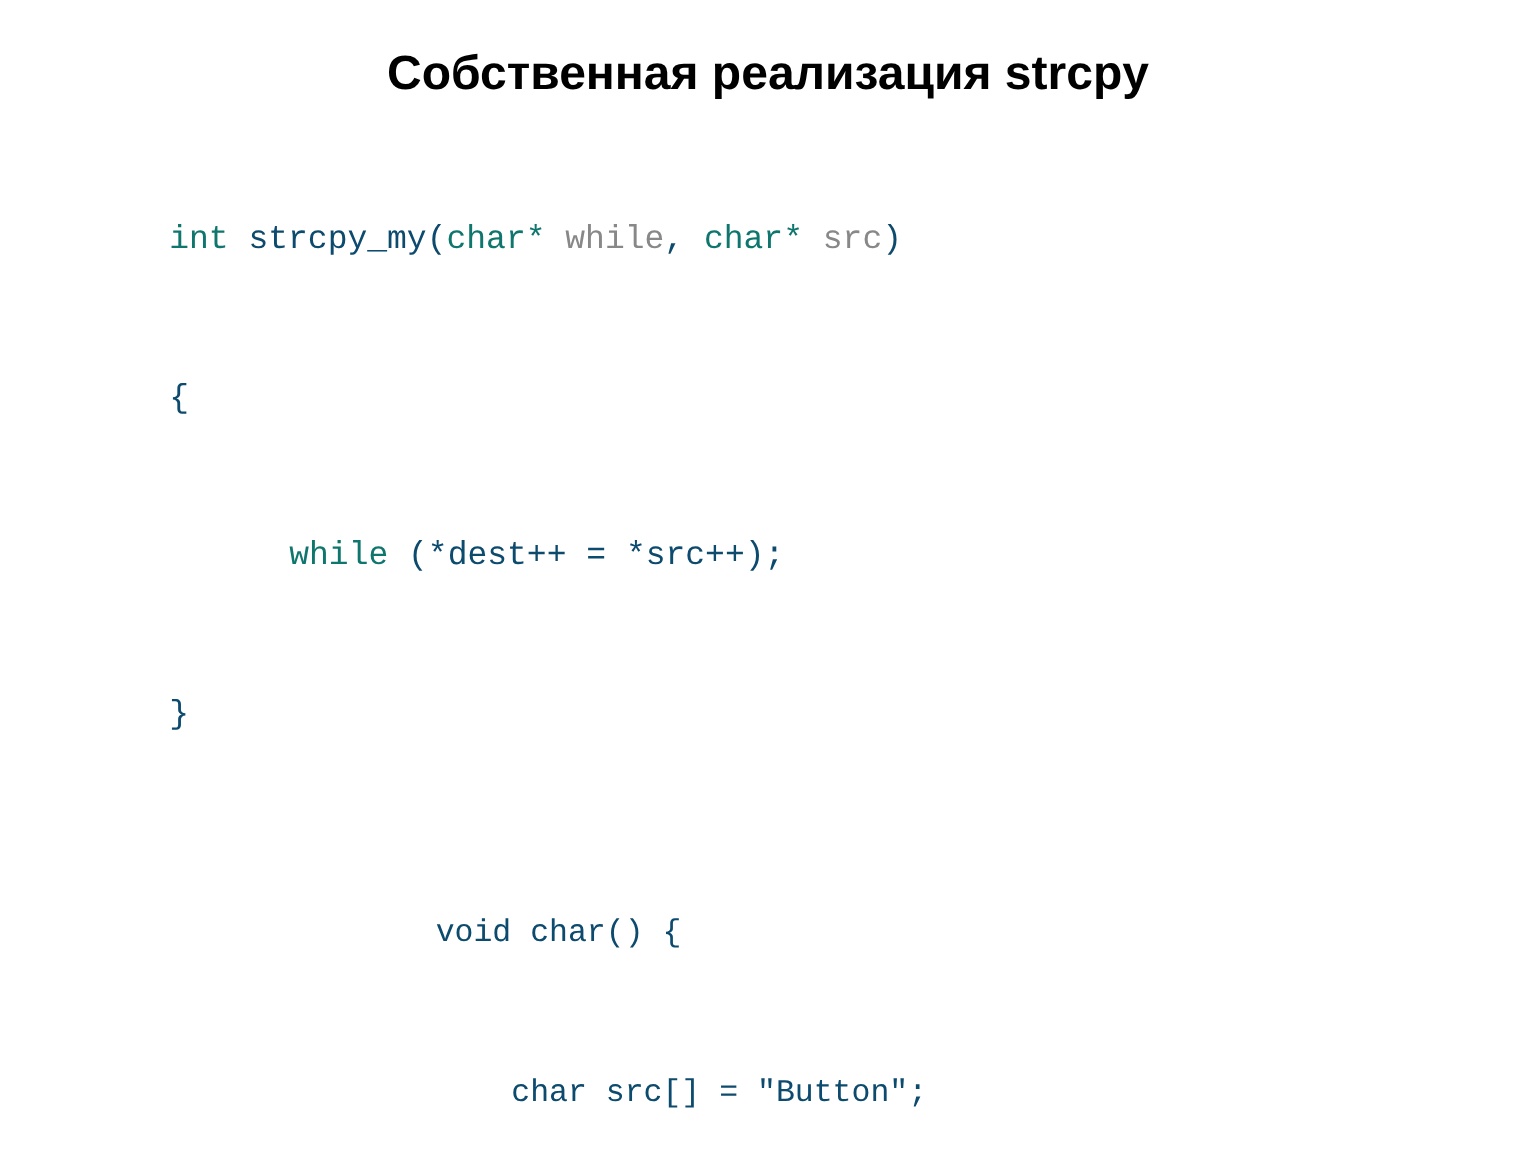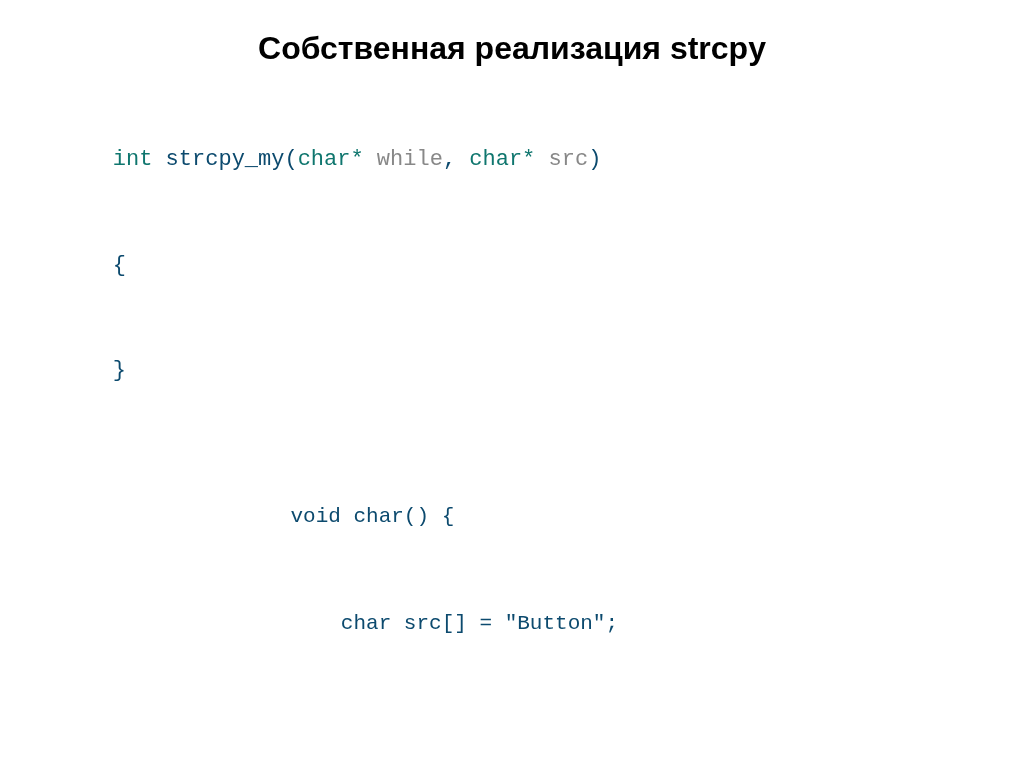--- a/index.html
+++ b/index.html
@@ -70,20 +70,23 @@
 
 <h1 class="page-title">Собственная реализация strcpy</h1>
 
 <div class="code-section">
   <span class="code-line">
     <span class="kw-blue">int</span><span class="text-black"> strcpy_my(</span><span class="kw-blue">char*</span><span class="text-gray"> while</span><span class="text-black">,</span><span class="kw-blue"> char*</span><span class="text-gray"> src</span><span class="text-black">)</span>
   </span>
   <span class="code-line">
     <span class="text-black">{</span>
   </span>
+  <span class="code-line indent-1">
+    <span class="kw-blue">while</span><span class="text-black"> (*dest++ = *src++);</span>
+  </span>
   <span class="code-line">
     <span class="text-black">}</span>
   </span>
 </div>
 
 <div class="code-section-2">
   <span class="code-line">
     <span class="text-black">void char() {</span>
   </span>
   <span class="code-line">

